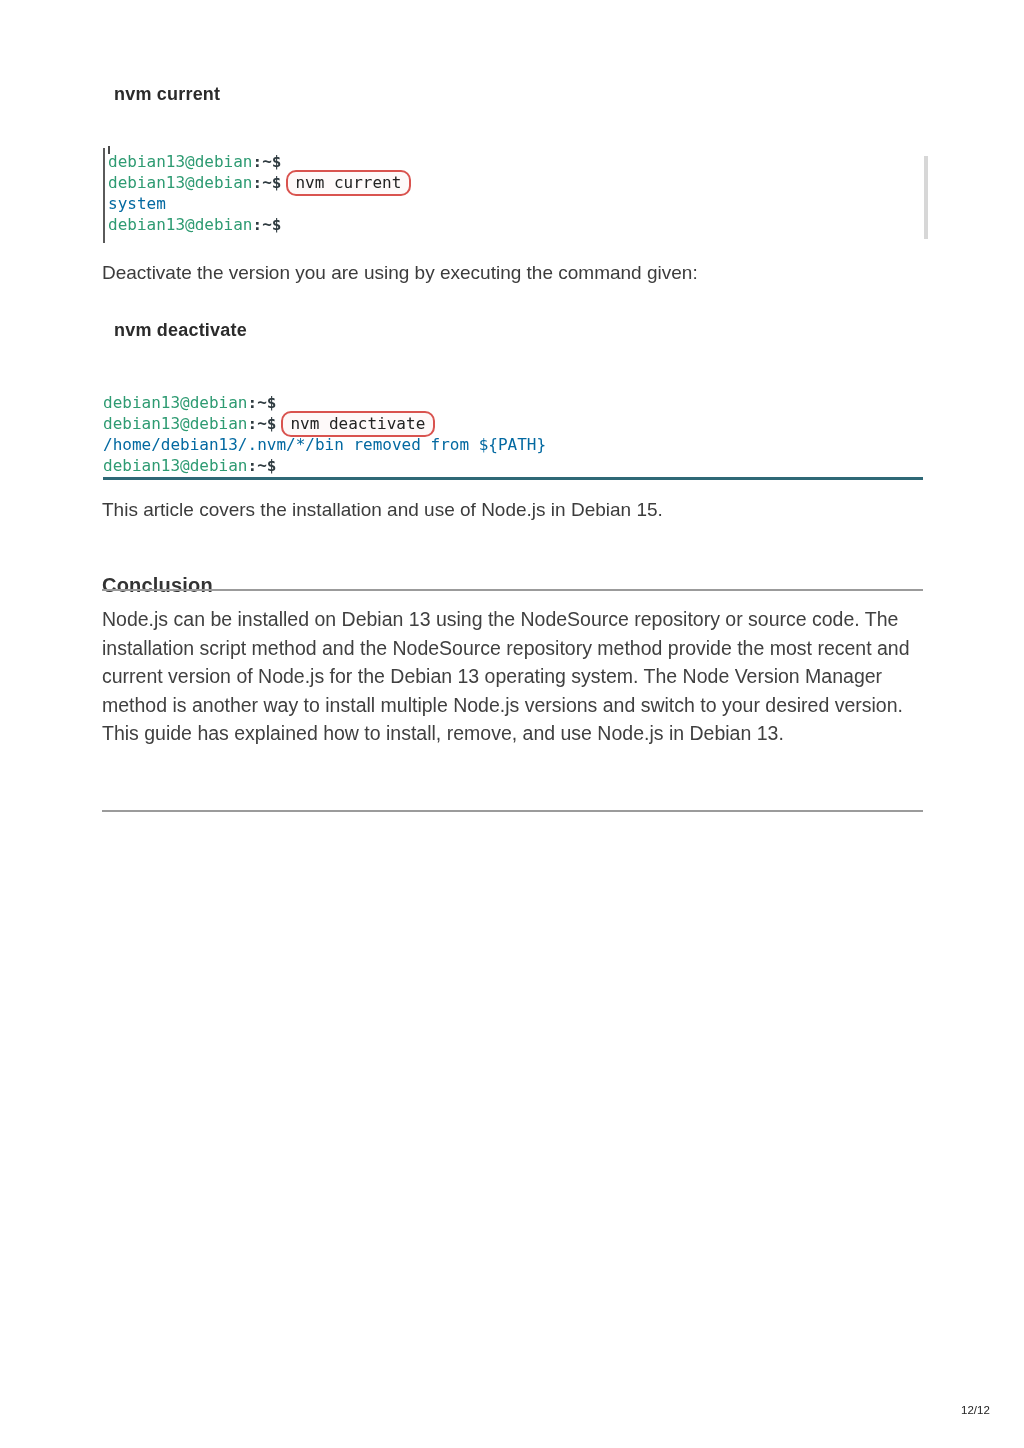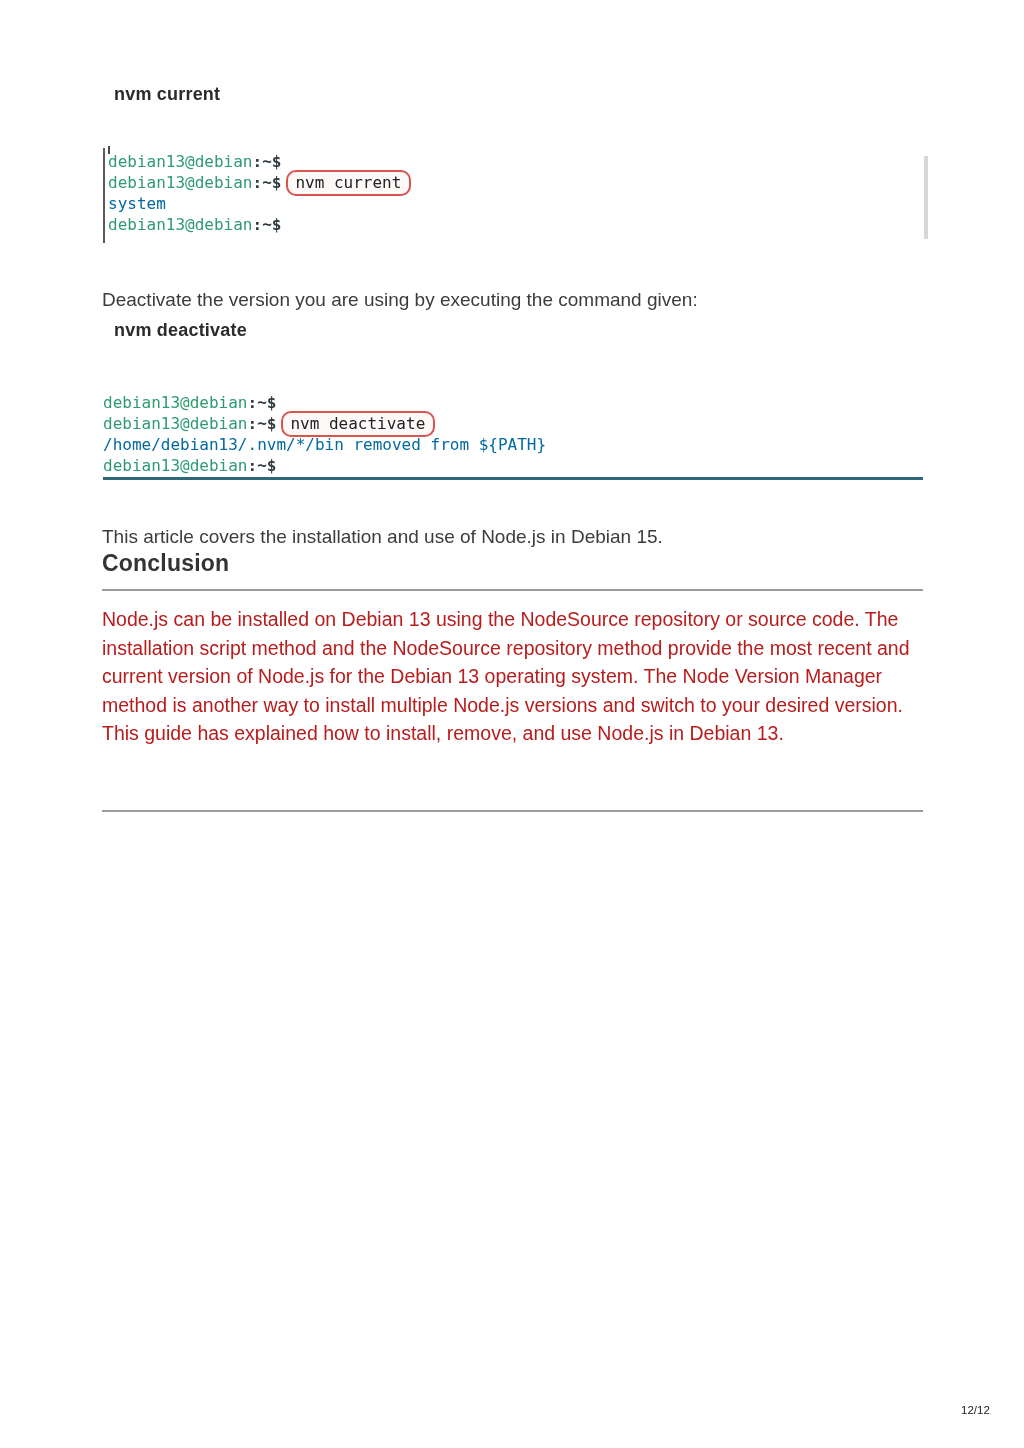--- a/index.html
+++ b/index.html
@@ -19,35 +19,35 @@
     font-size:18px;
     color:#2b2b2b;
     letter-spacing:0.2px;
   }
 
   
   .body-text {
     font-size:19px;
     color:#3c3c3c;
     line-height:28px;
-    margin-top:27px;
   }
   .conclusion-body {
     width:833px;
     font-size:19.5px;
     line-height:28.6px;
-    color:#b91c1c;
+    color:#404040;
   }
 
   
   .h2 {
     font-weight:bold;
-    font-size:23px;
+    font-size:20px;
     color:#333333;
     letter-spacing:0.2px;
+    margin-top:24px;
   }
 
   
   .rule { height:2px; background:#9b9b9b; }
 
   
   .terminal {
     width:820px;
     font-family:"DejaVu Sans Mono", monospace;
     font-size:16px;

